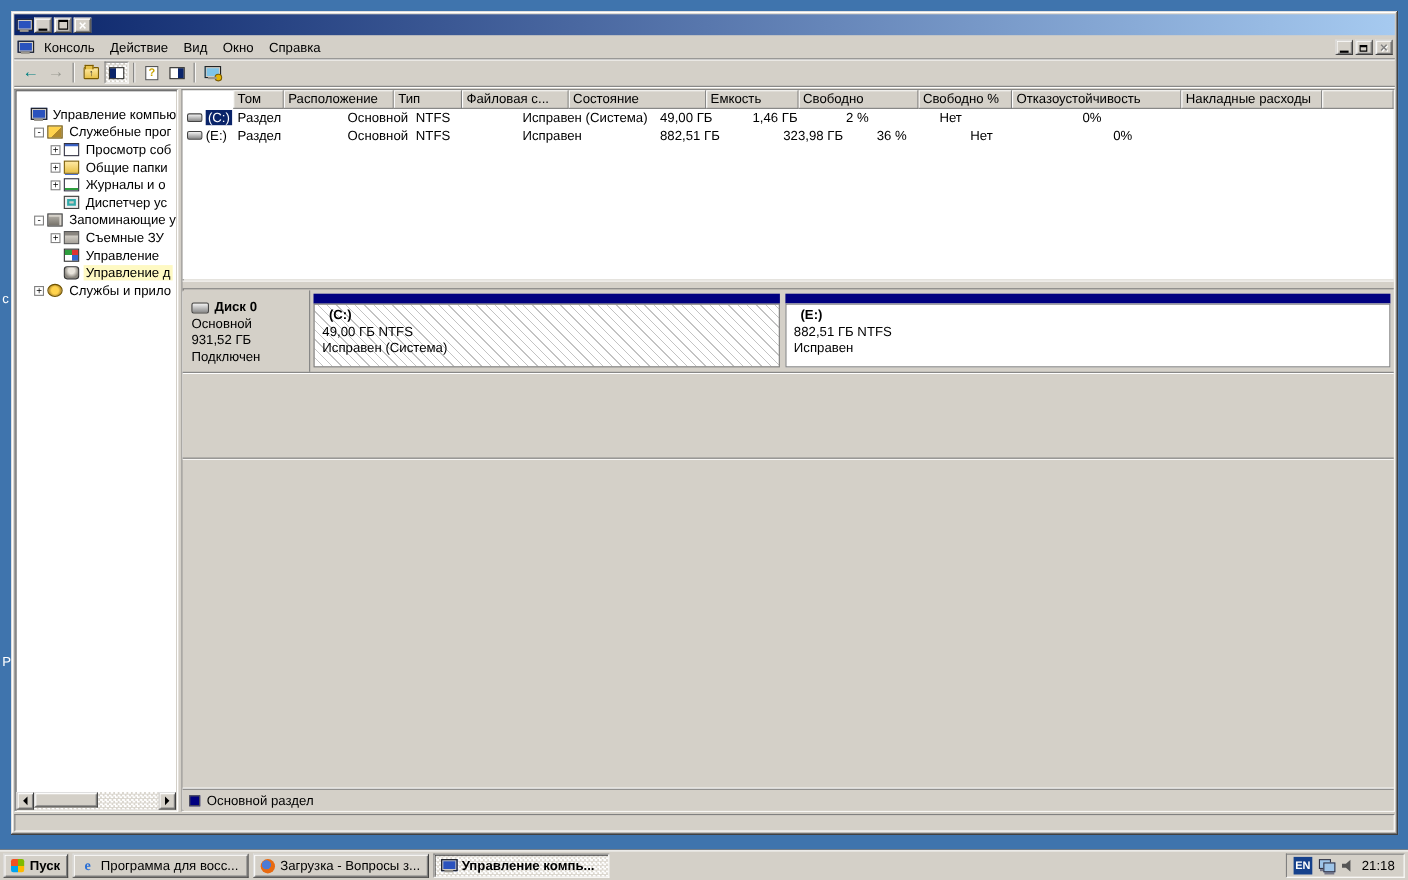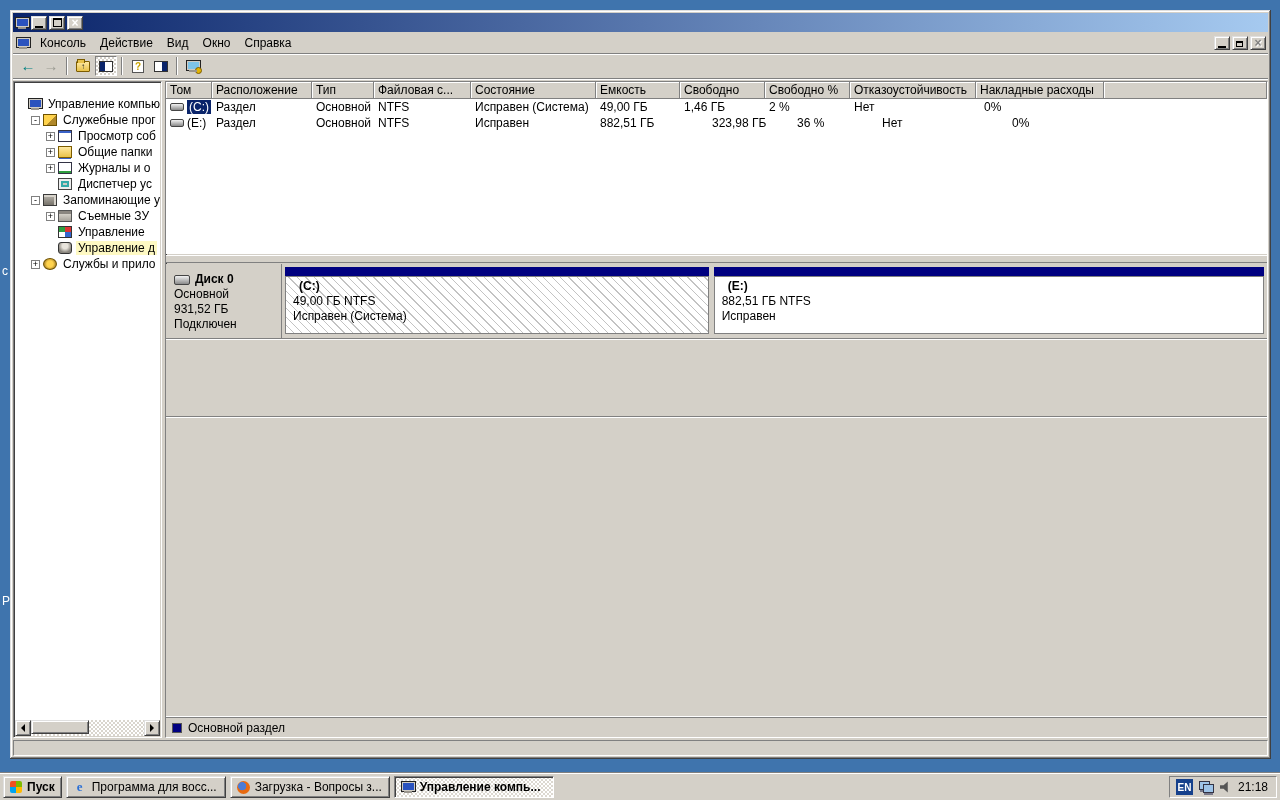--- a/index.html
+++ b/index.html
@@ -85,21 +85,21 @@
   .i-storage { background:linear-gradient(#b9b5ad,#76726a); border:1px solid #3a3a3a; box-shadow:inset -2px 2px 0 #d7d3cb; }
   .i-remov { background:linear-gradient(#e8e4dc,#a6a29a); border:1px solid #555; box-shadow:inset 0 3px 0 #8a8680; }
   .i-defrag { background:conic-gradient(#d33 0 25%, #36c 0 50%, #fff 0 75%, #2e9e3e 0); border:1px solid #333; }
   .i-diskm { background:radial-gradient(circle at 50% 30%, #e8e4dc 30%, #8a867e 70%); border:1px solid #333; border-radius:3px; }
   .i-svc { background:radial-gradient(circle,#ffd34d 40%,#b0882a 75%); border:1px solid #6e5200; border-radius:50%; }
 
   .right-panel { flex:1; display:flex; flex-direction:column; min-width:0; }
 
   
   .vol-list { height:172px; flex:none; background:#fff; overflow:hidden; }
-  .vl-head { display:flex; height:17px; }
+  .vl-head { display:flex; height:17px;padding-left:46px; }
   .vl-hcell { flex:none; background:#d4d0c8; border-right:1px solid #808080; border-bottom:1px solid #808080; box-shadow:inset 1px 1px 0 #fff; padding:1px 4px; font-size:12px; white-space:nowrap; overflow:hidden; }
   .vl-row { display:flex; height:16px; align-items:center; }
   .vl-cell { flex:none; padding:0 4px; white-space:nowrap; overflow:hidden; font-size:12px; display:flex; align-items:center; gap:3px; }
   .drive-ico { width:14px; height:8px; background:linear-gradient(#f2f2f2,#8a8a8a); border:1px solid #444; border-radius:2px; flex:none; }
   .sel-vol { background:#0a246a; color:#fff; padding:0 2px; }
 
   .splitter { height:8px; flex:none; background:#d4d0c8; border-top:1px solid #fff; border-bottom:1px solid #808080; margin:1px 0; }
 
   
   .gview { flex:1; background:#d4d0c8; display:flex; flex-direction:column; min-height:0; }
@@ -292,23 +292,23 @@
 
     <div class="right-panel sunken">
       <div class="vol-list">
         <div class="vl-head" id="vl-head">
             <div class="vl-hcell" style="width: 46px;">Том</div>
             <div class="vl-hcell" style="width: 100px;">Расположение</div>
             <div class="vl-hcell" style="width: 62px;">Тип</div>
             <div class="vl-hcell" style="width: 97px;">Файловая с...</div>
             <div class="vl-hcell" style="width: 125px;">Состояние</div>
             <div class="vl-hcell" style="width: 84px;">Емкость</div>
-            <div class="vl-hcell" style="width: 85px;">Свободно</div>
+            <div class="vl-hcell" style="width: 109px;">Свободно</div>
             <div class="vl-hcell" style="width: 85px;">Свободно %</div>
-            <div class="vl-hcell" style="width: 126px;">Отказоустойчивость</div>
+            <div class="vl-hcell" style="width: 154px;">Отказоустойчивость</div>
             <div class="vl-hcell" style="width: 128px;">Накладные расходы</div>
             <div class="vl-hcell" style="flex: 1 1 0%;"></div>
           </div>
         <div id="vl-rows">
             <div class="vl-row">
               <div class="vl-cell" style="width: 46px;">
                 <span class="drive-ico"></span>
                 <span class="sel-vol">(C:)</span>
               </div>
               <div class="vl-cell" style="width: 100px;">Раздел</div>

